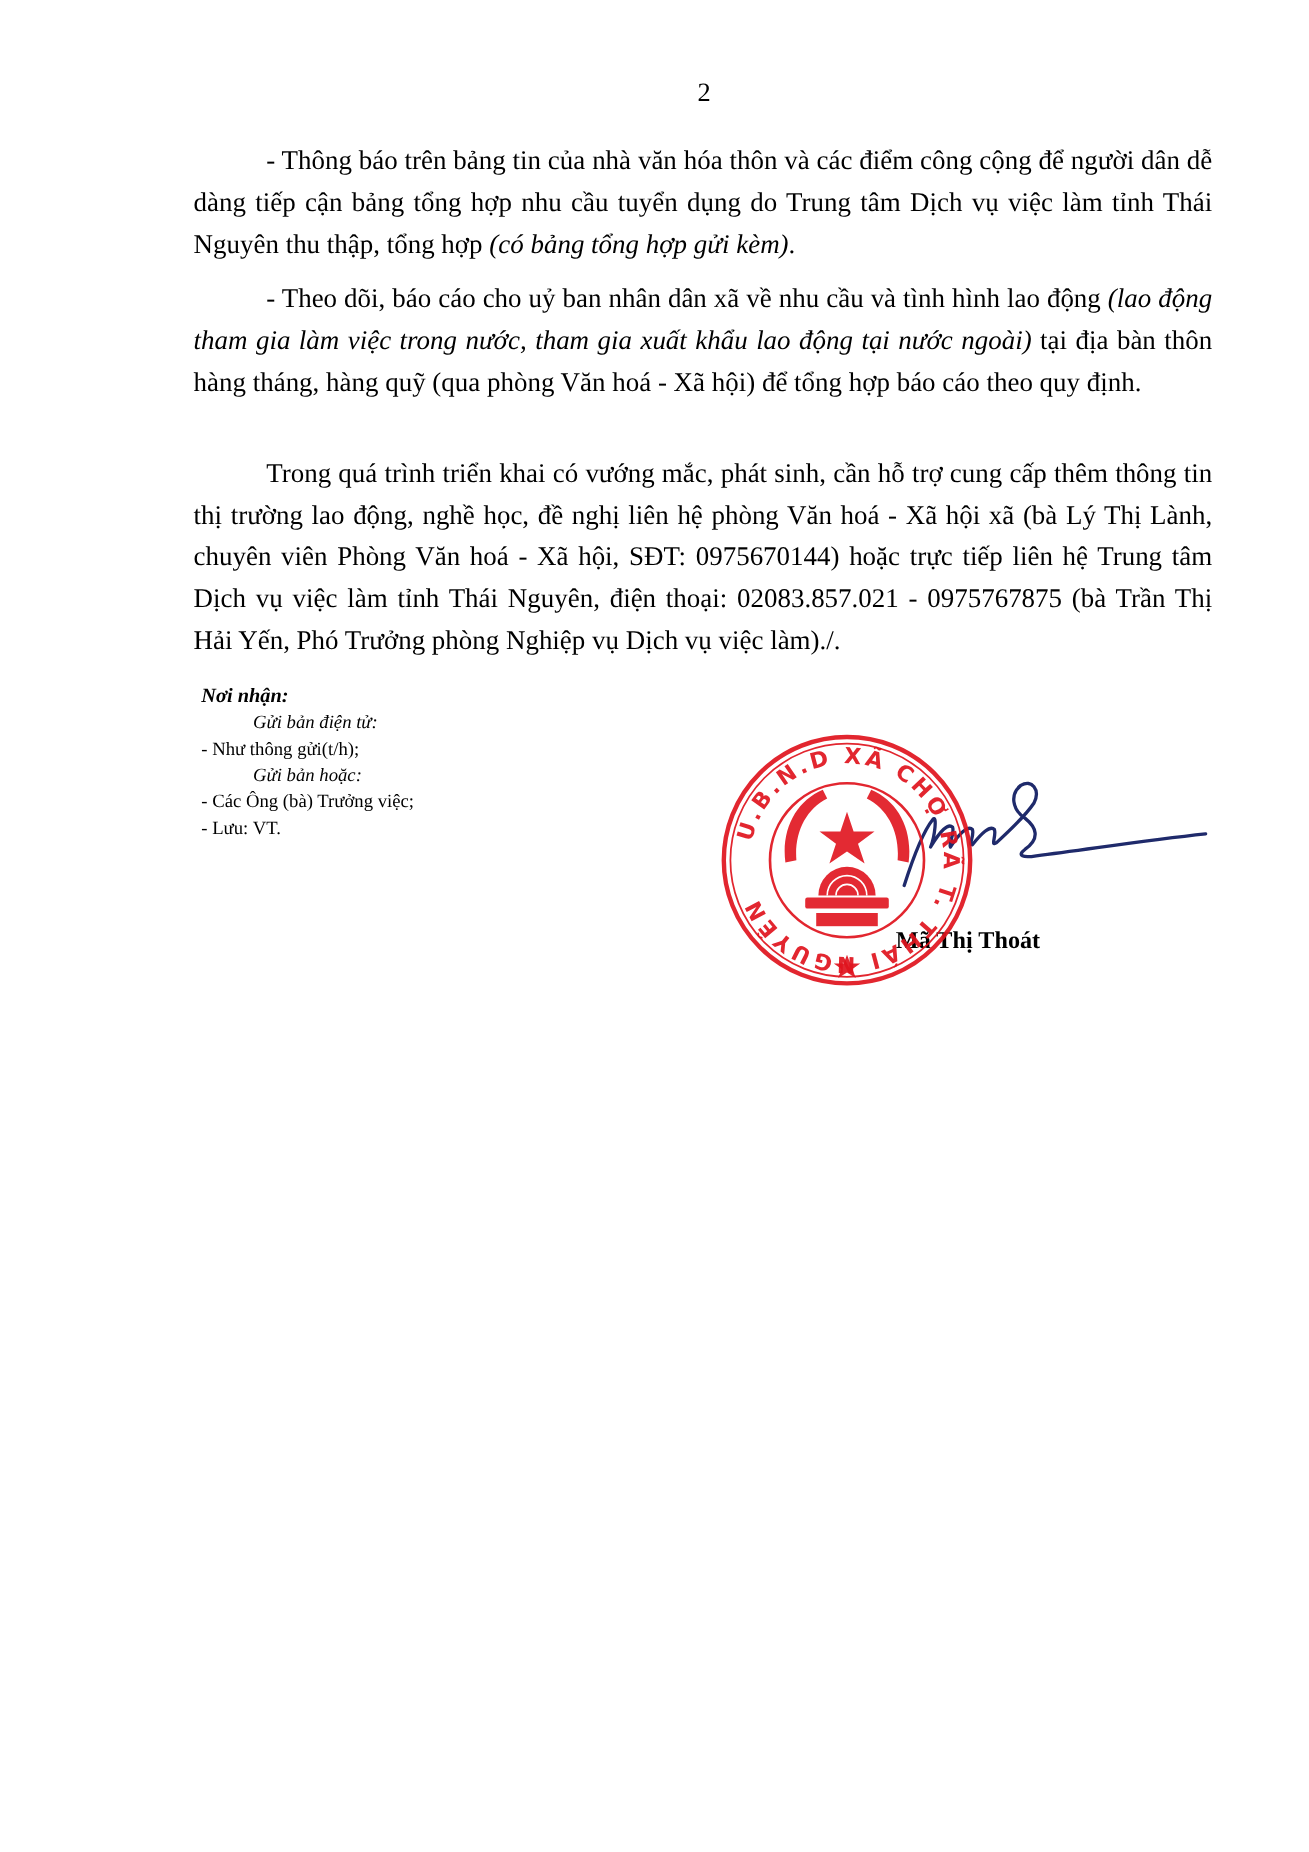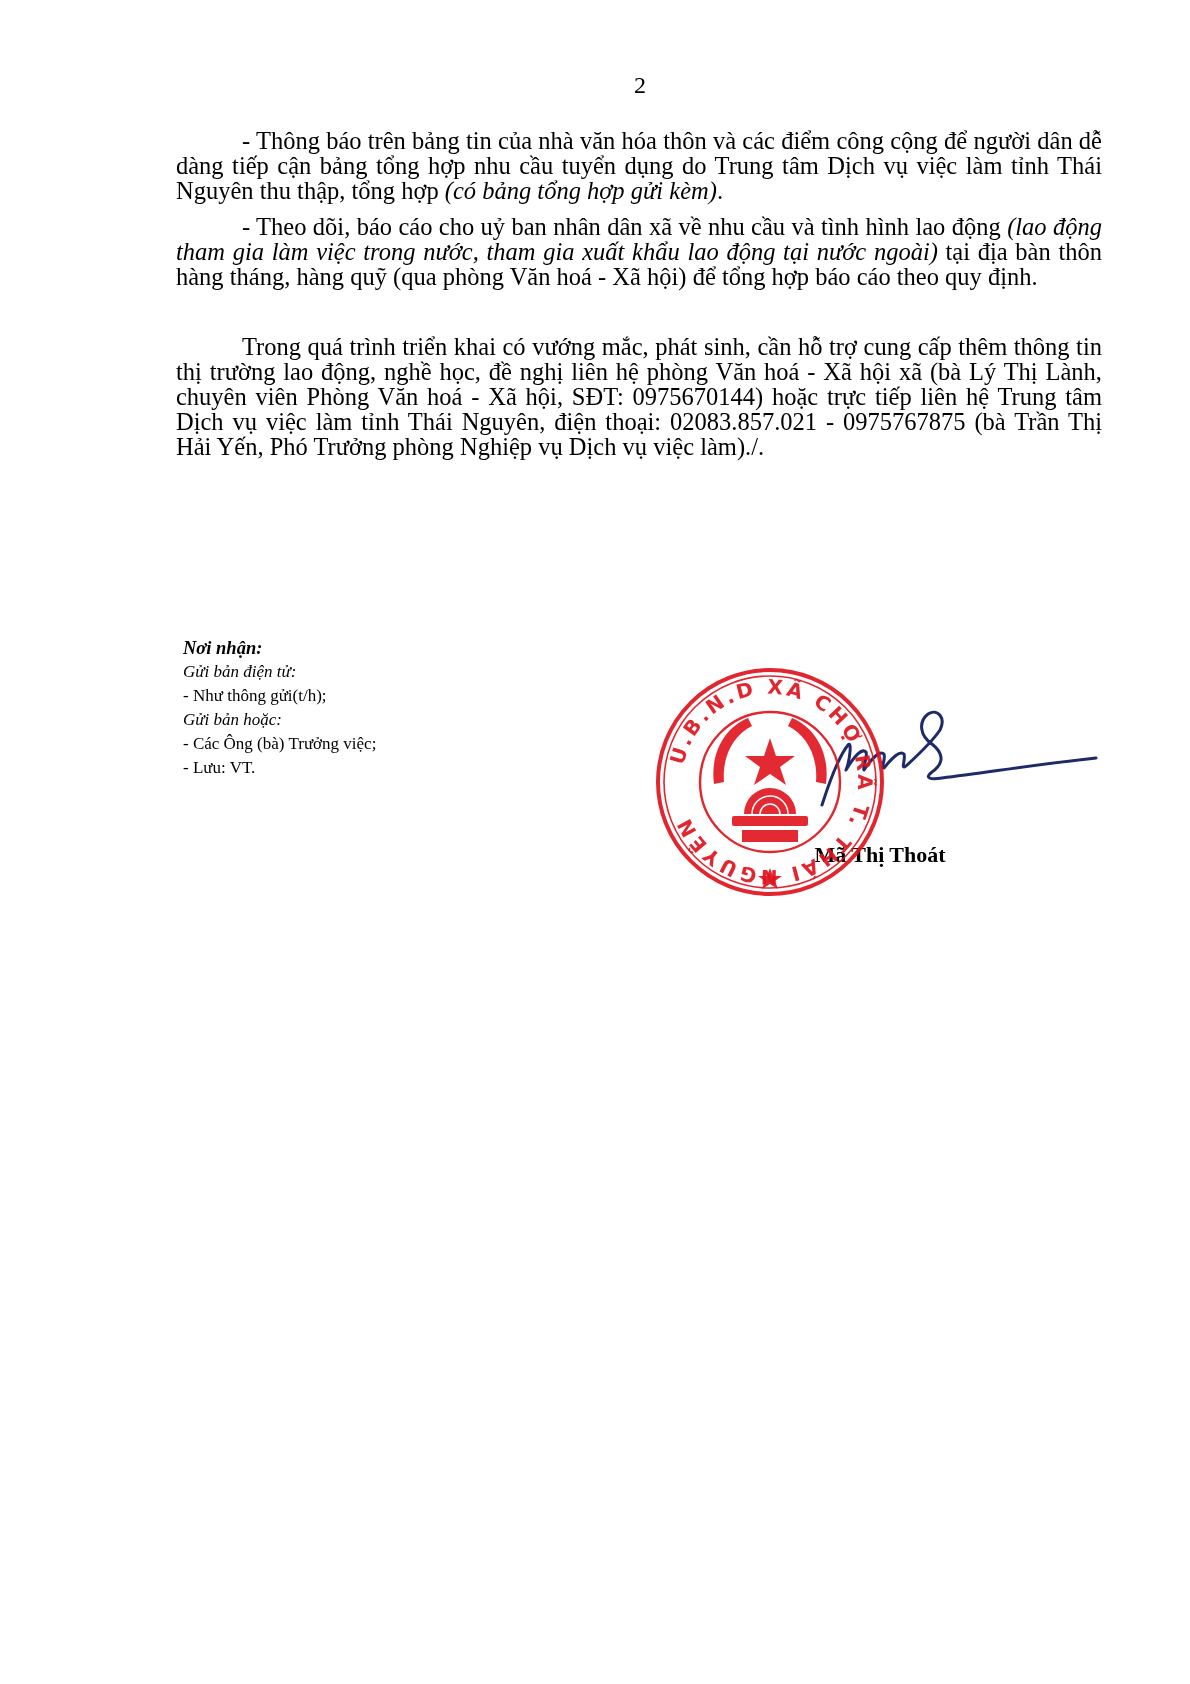--- a/index.html
+++ b/index.html
@@ -1,27 +1,27 @@
 <!DOCTYPE html>
 <html><head>
   <meta charset="utf-8">
   <style>
     html, body { margin: 0; padding: 0; background: #ffffff; }
     body { width: 1190px; height: 1684px; position: relative; overflow: hidden;
       font-family: "Liberation Serif", "DejaVu Serif", serif; color: #000; }
     .page-number { position: absolute; left: 0; width: 1280px; top: 70px; text-align: center;
       font-size: 24px; line-height: 30px; }
     .body-text { position: absolute; left: 176px; width: 926px; top: 128px; font-size: 24.5px;
-      line-height: 25px; }
+      line-height: 38px; }
     .para { text-align: justify; text-indent: 66px; margin: 0 0 11px 0; }
     .para:last-child { margin-bottom: 0; margin-top: 45px; }
     .it { font-style: italic; }
-    .recipients { position: absolute; left: 183px; top: 636px; font-size: 17px; line-height: 24px; }
+    .recipients { position: absolute; left: 183px; top: 621px; font-size: 17px; line-height: 24px; }
     .recipients .title { font-weight: bold; font-style: italic; font-size: 18.5px; }
-    .recipients .sub { font-style: italic; }
+    .recipients .sub { font-style: italic; margin-left: 47px; }
     .sign-block { position: absolute; left: 760px; width: 260px; top: 636px; text-align: center; }
     .sign-role { font-weight: bold; font-size: 21.5px; line-height: 33px; position: relative; z-index: 1; }
     .sign-name { position: absolute; left: 0; width: 240px; top: 204px; text-align: center;
       font-weight: bold; font-size: 22px; line-height: 30px; z-index: 1; }
     .stamp { position: absolute; left: 652px; top: 664px; width: 236px; height: 236px; z-index: 3;
       pointer-events: none; }
     .signature { position: absolute; left: 800px; top: 700px; width: 300px; height: 110px; z-index: 2; }
   </style>
 </head>
 <body>

